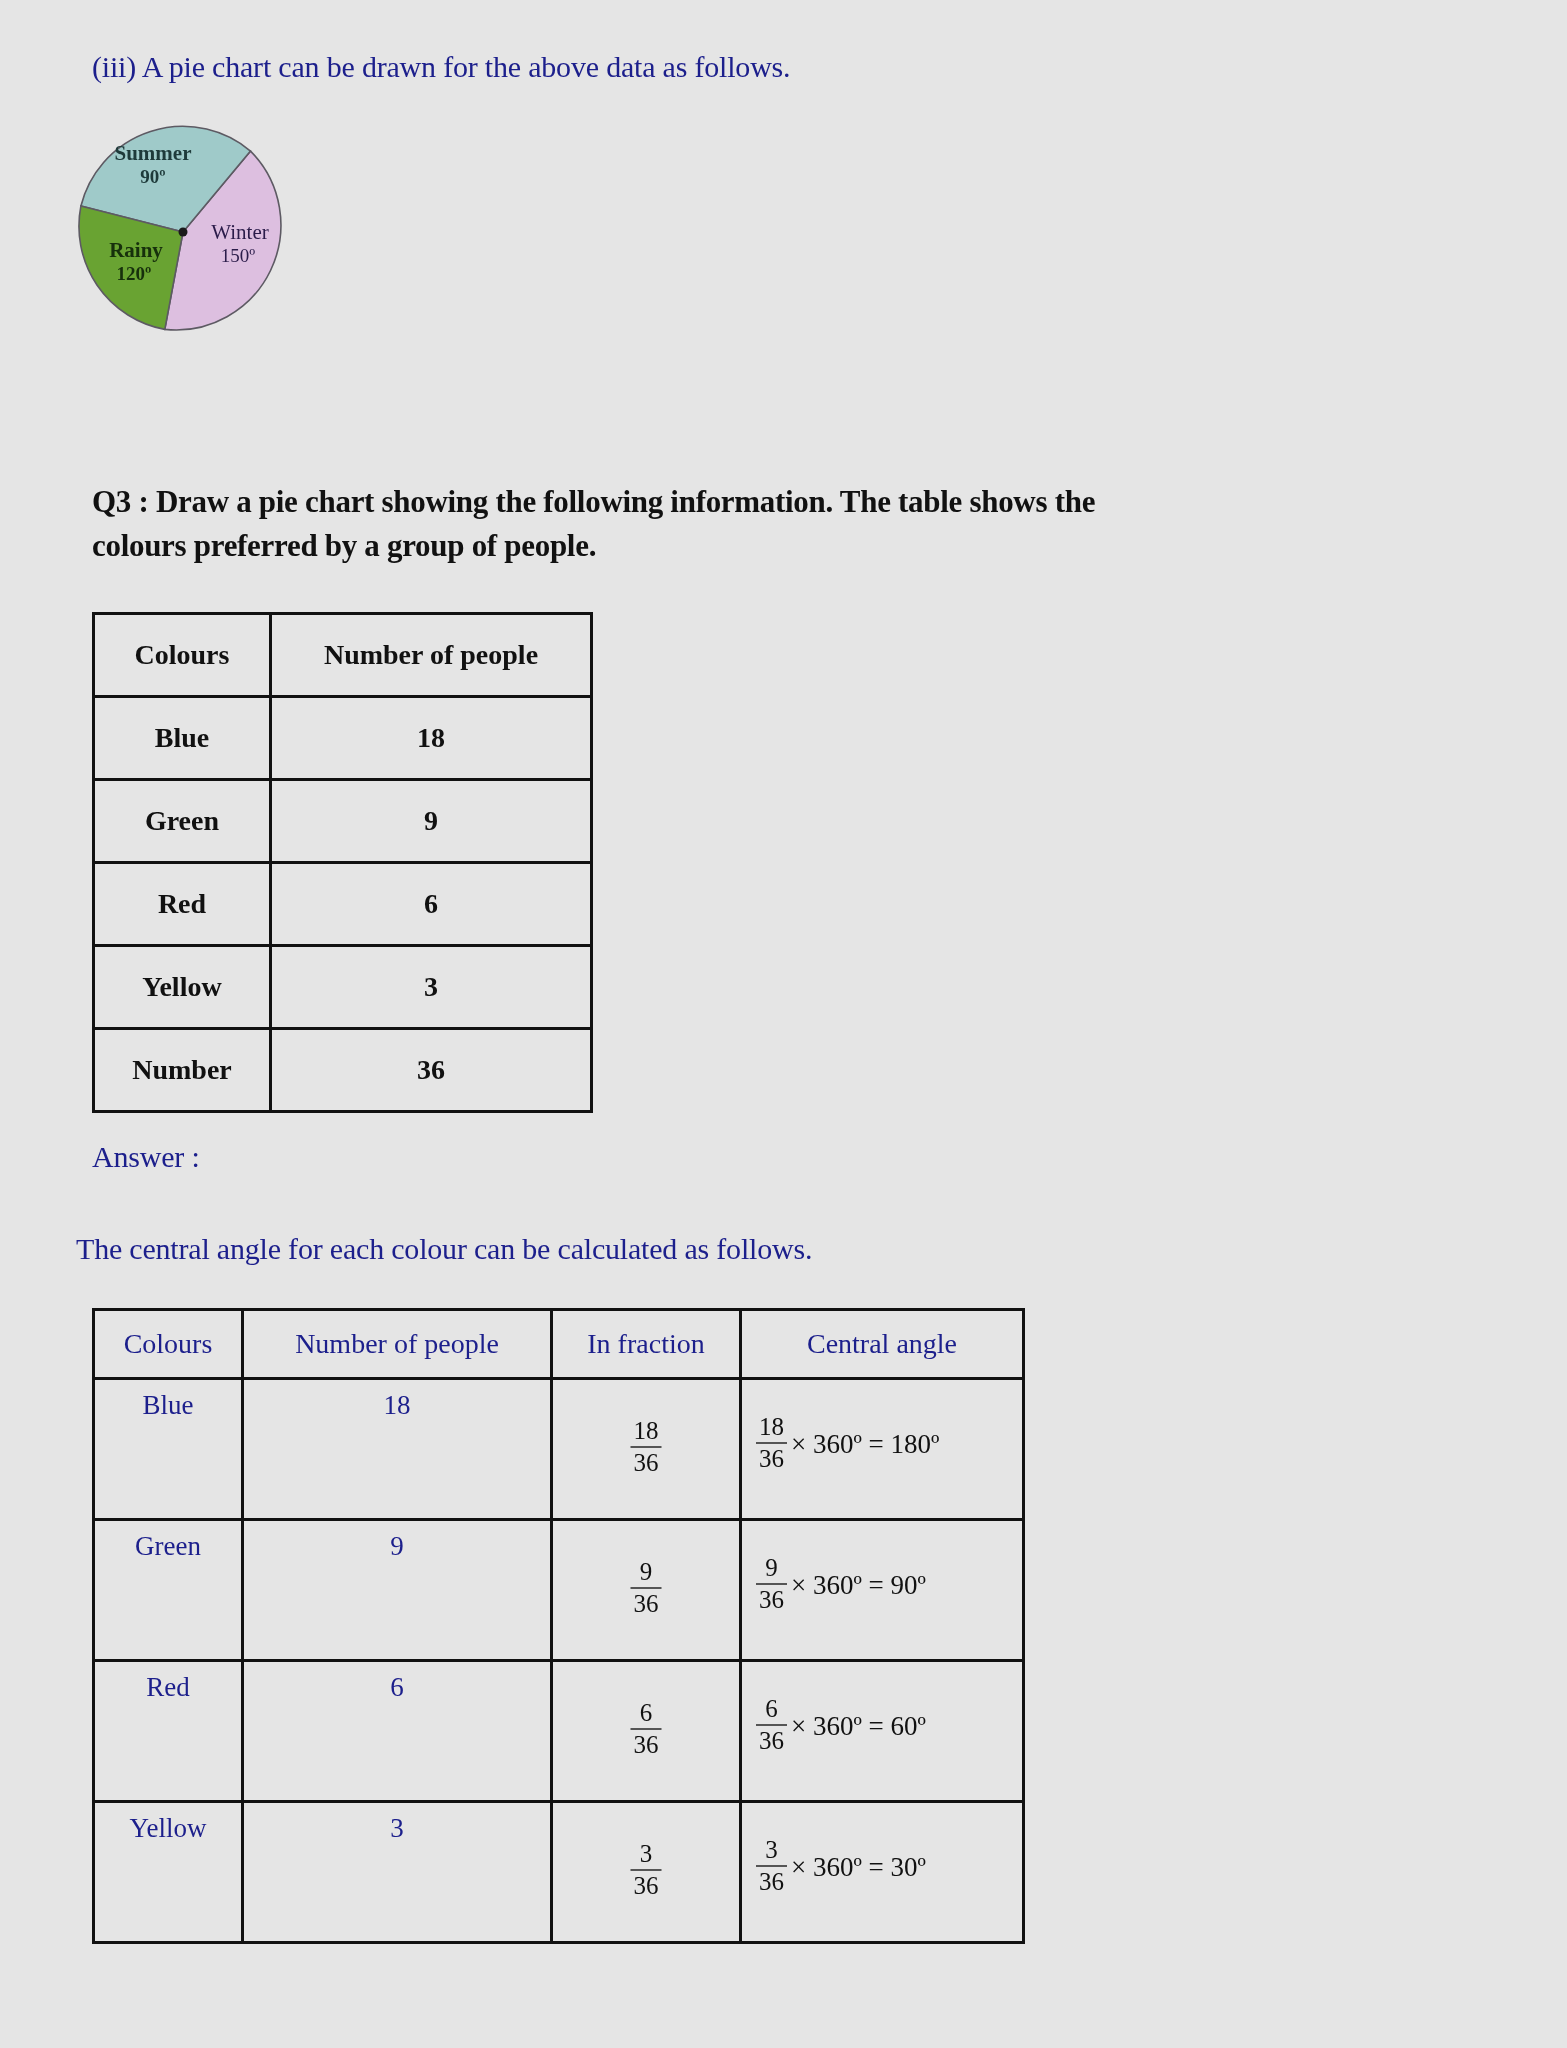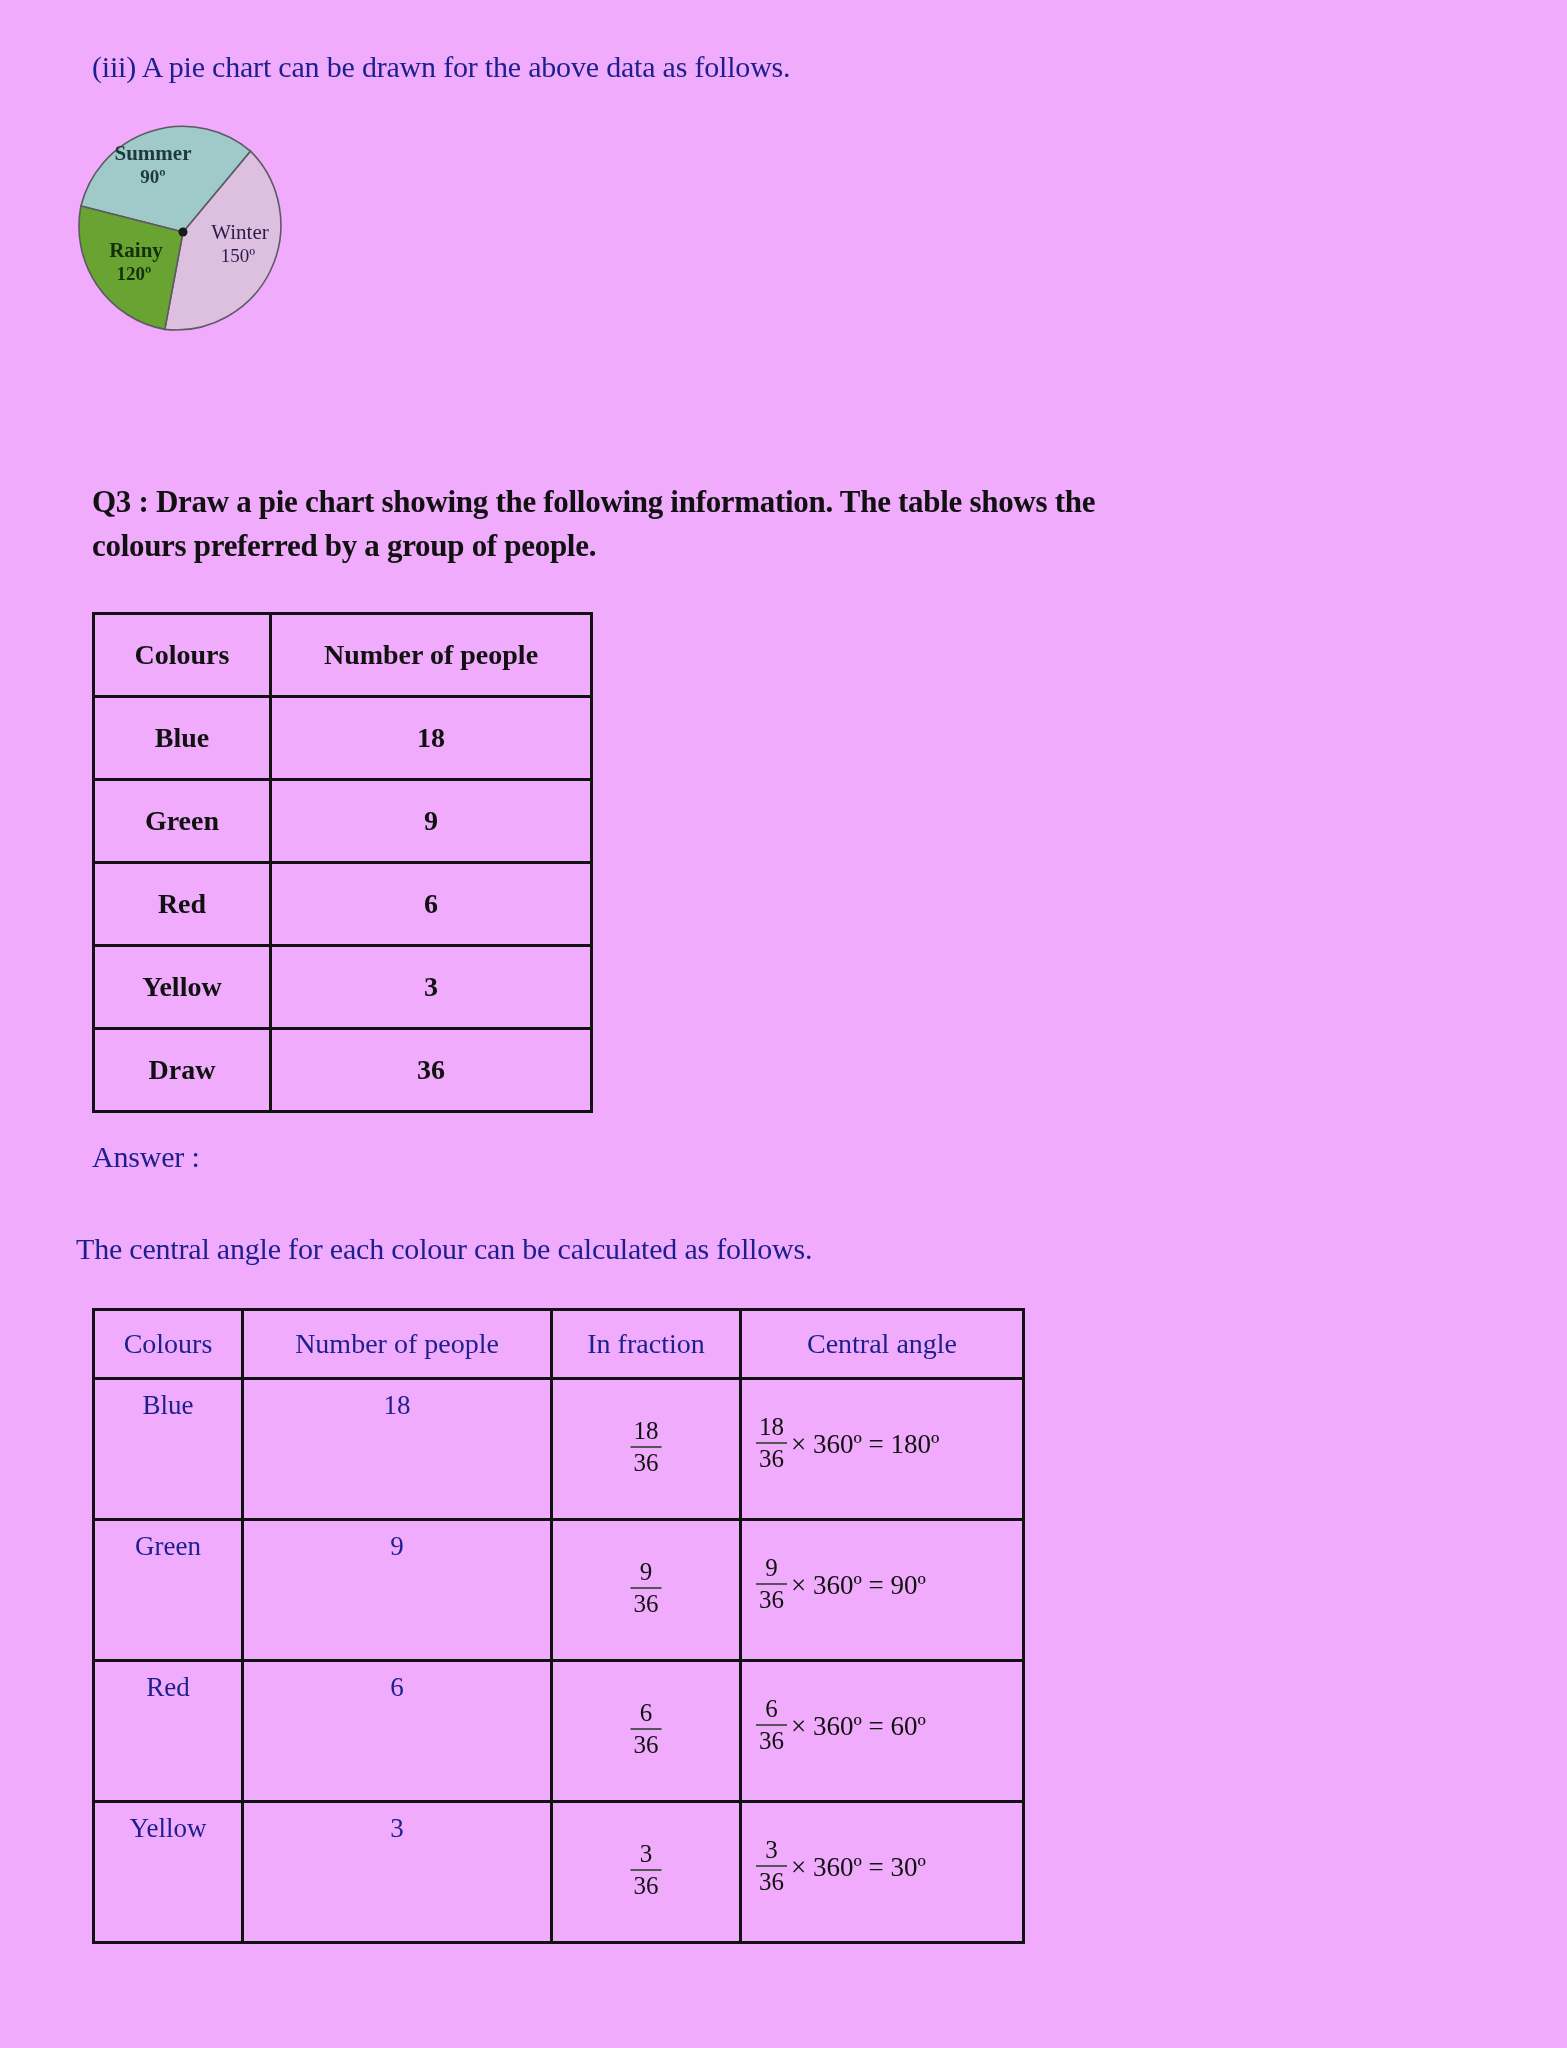--- a/index.html
+++ b/index.html
@@ -13,21 +13,21 @@
     height: 2048px;
     position: relative;
     font-family: "Liberation Serif", "DejaVu Serif", serif;
     overflow: hidden;
   }
   .page {
     position: absolute;
     left: 0; top: 0;
     width: 1567px;
     height: 2048px;
-    background: #f0abfc;
+    background: #e5e5e5;
   }
 
   
   .navy-text {
     position: absolute;
     color: #1c1f8c;
     font-family: "Liberation Serif", "DejaVu Serif", serif;
     white-space: nowrap;
     letter-spacing: -0.2px;
   }
@@ -245,21 +245,21 @@
       </tr>
       <tr>
         <td class="c-label">Red</td>
         <td class="c-value">6</td>
       </tr>
       <tr>
         <td class="c-label">Yellow</td>
         <td class="c-value">3</td>
       </tr>
       <tr>
-        <td class="c-label">Draw</td>
+        <td class="c-label">Number</td>
         <td class="c-value">36</td>
       </tr>
     </tbody>
   </table>
 
   <div class="navy-text" id="answer-label">Answer :</div>
 
   <div class="navy-text" id="central-angle-line">The central angle for each colour can be calculated as follows.</div>
 
   <table id="table-two">

